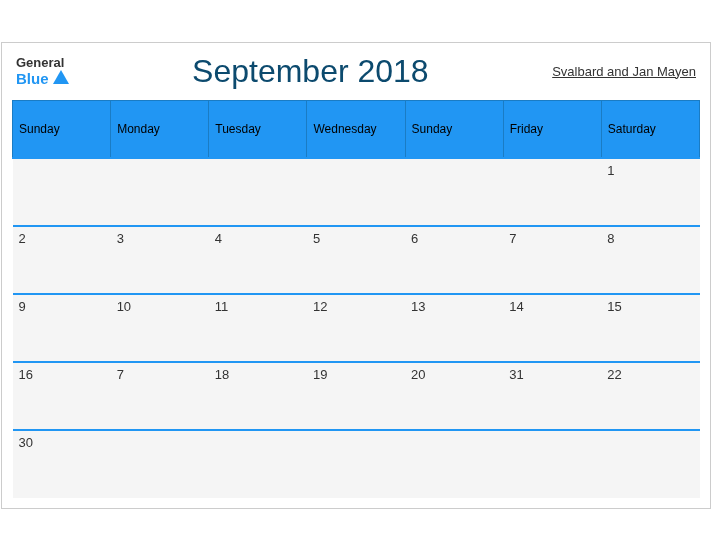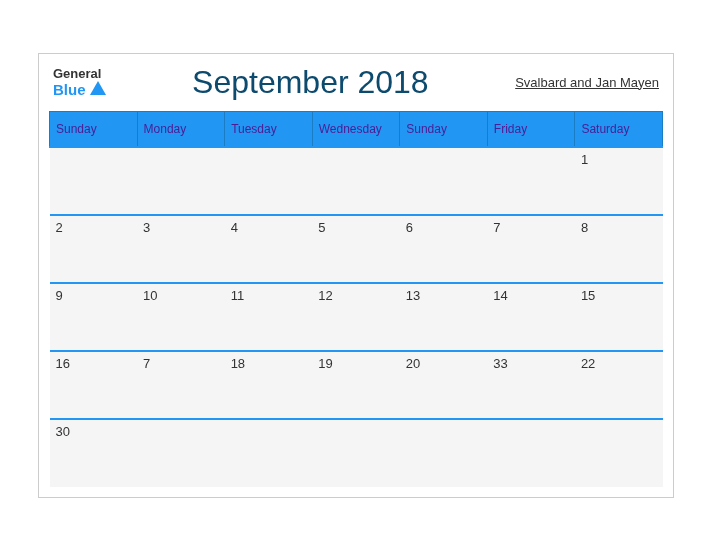--- a/index.html
+++ b/index.html
@@ -6,21 +6,21 @@
     body {
       width: 712px;
       height: 550px;
       background: #fff;
       font-family: Arial, sans-serif;
       display: flex;
       justify-content: center;
       align-items: center;
     }
     .calendar-container {
-      width: 636px;
+      width: 710px;
       background: #fff;
       border: 1px solid #ccc;
       padding: 10px;
     }
     .calendar-header {
       display: flex;
       align-items: center;
       justify-content: space-between;
       margin-bottom: 10px;
       padding: 0 4px;
@@ -64,24 +64,24 @@
       text-align: right;
       white-space: nowrap;
       text-decoration: underline;
     }
     .calendar-grid {
       width: 100%;
       border-collapse: collapse;
     }
     .calendar-grid thead tr th {
       background: #2196F3;
-      color: #4c1d95;
+      color: #000000;
       font-size: 12px;
       font-weight: normal;
-      padding: 10px 6px;
+      padding: 21px 6px;
       text-align: left;
       border: 1px solid #1a7cc4;
       margin-left: 46px;
     }
     .calendar-grid tbody tr td {
       vertical-align: top;
       height: 68px;
       padding: 4px 6px;
       border-top: 2px solid #2196F3;
       border-left: none;
@@ -158,21 +158,21 @@
           <td><span class="day-number">13</span></td>
           <td><span class="day-number">14</span></td>
           <td><span class="day-number">15</span></td>
         </tr>
         <tr>
           <td><span class="day-number">16</span></td>
           <td><span class="day-number">7</span></td>
           <td><span class="day-number">18</span></td>
           <td><span class="day-number">19</span></td>
           <td><span class="day-number">20</span></td>
-          <td><span class="day-number">33</span></td>
+          <td><span class="day-number">31</span></td>
           <td><span class="day-number">22</span></td>
         </tr>
         <tr class="last-row">
           <td><span class="day-number">30</span></td>
           <td class="empty"></td>
           <td class="empty"></td>
           <td class="empty"></td>
           <td class="empty"></td>
           <td class="empty"></td>
           <td class="empty"></td>

